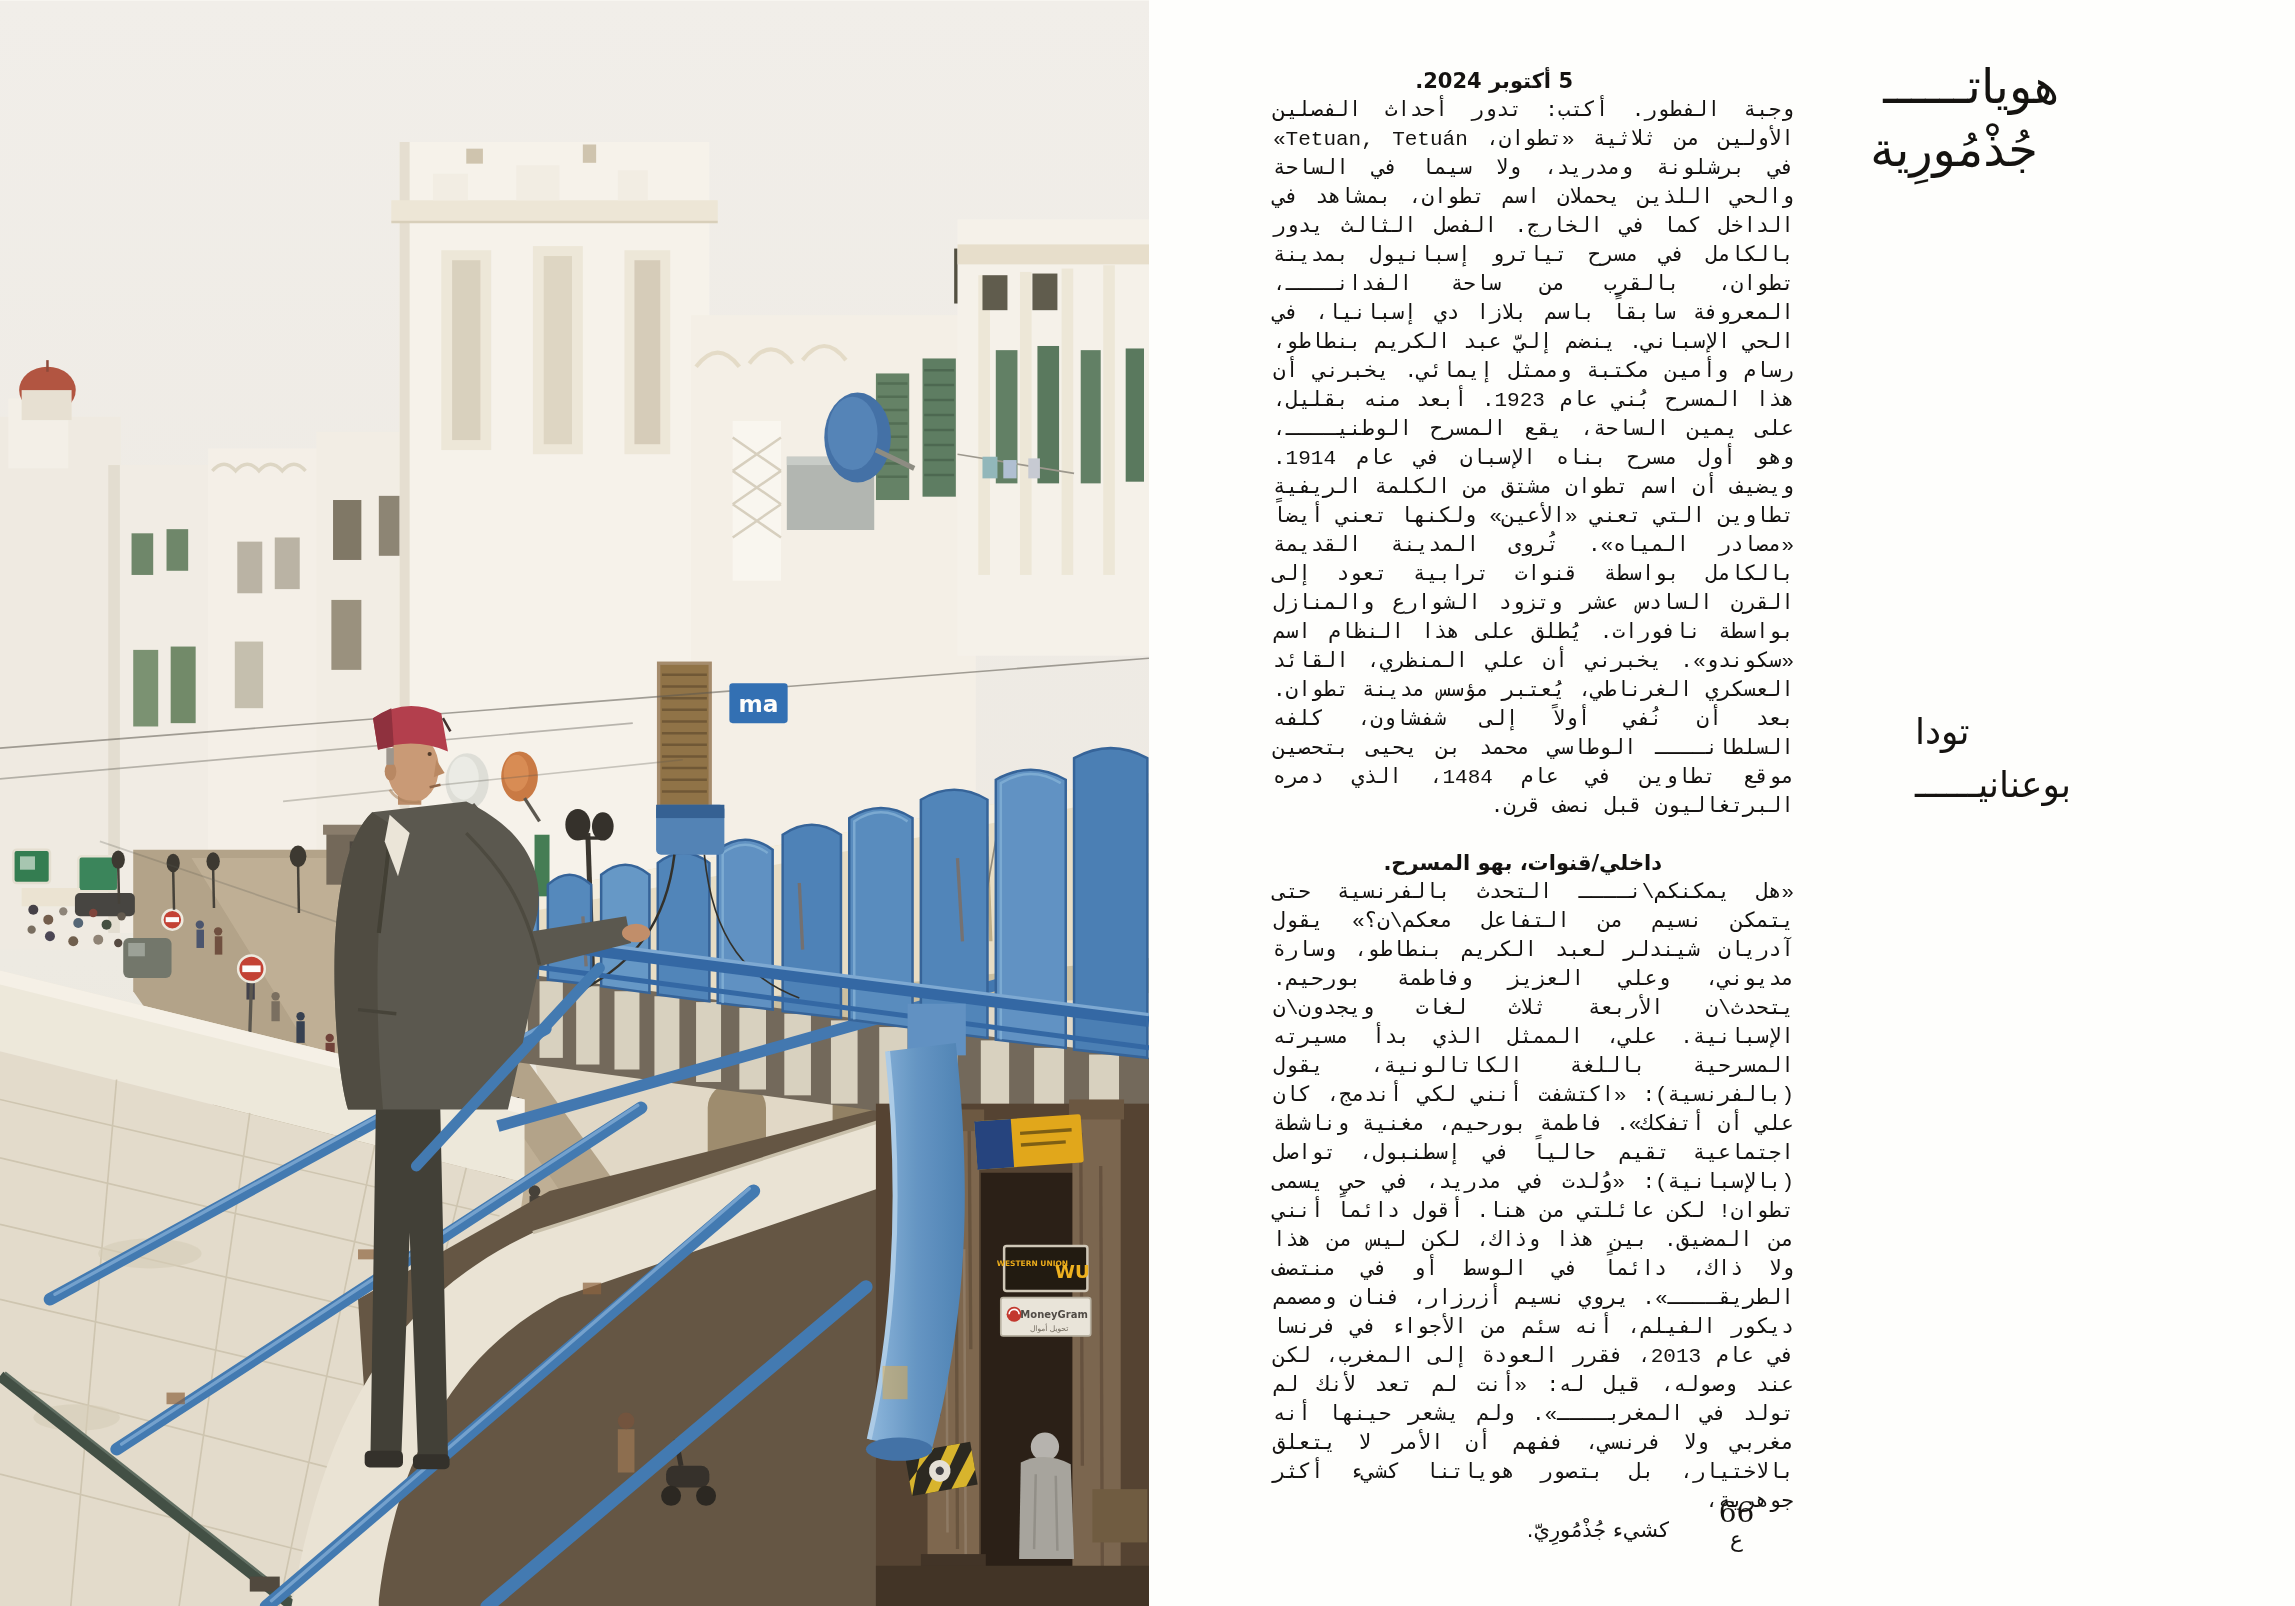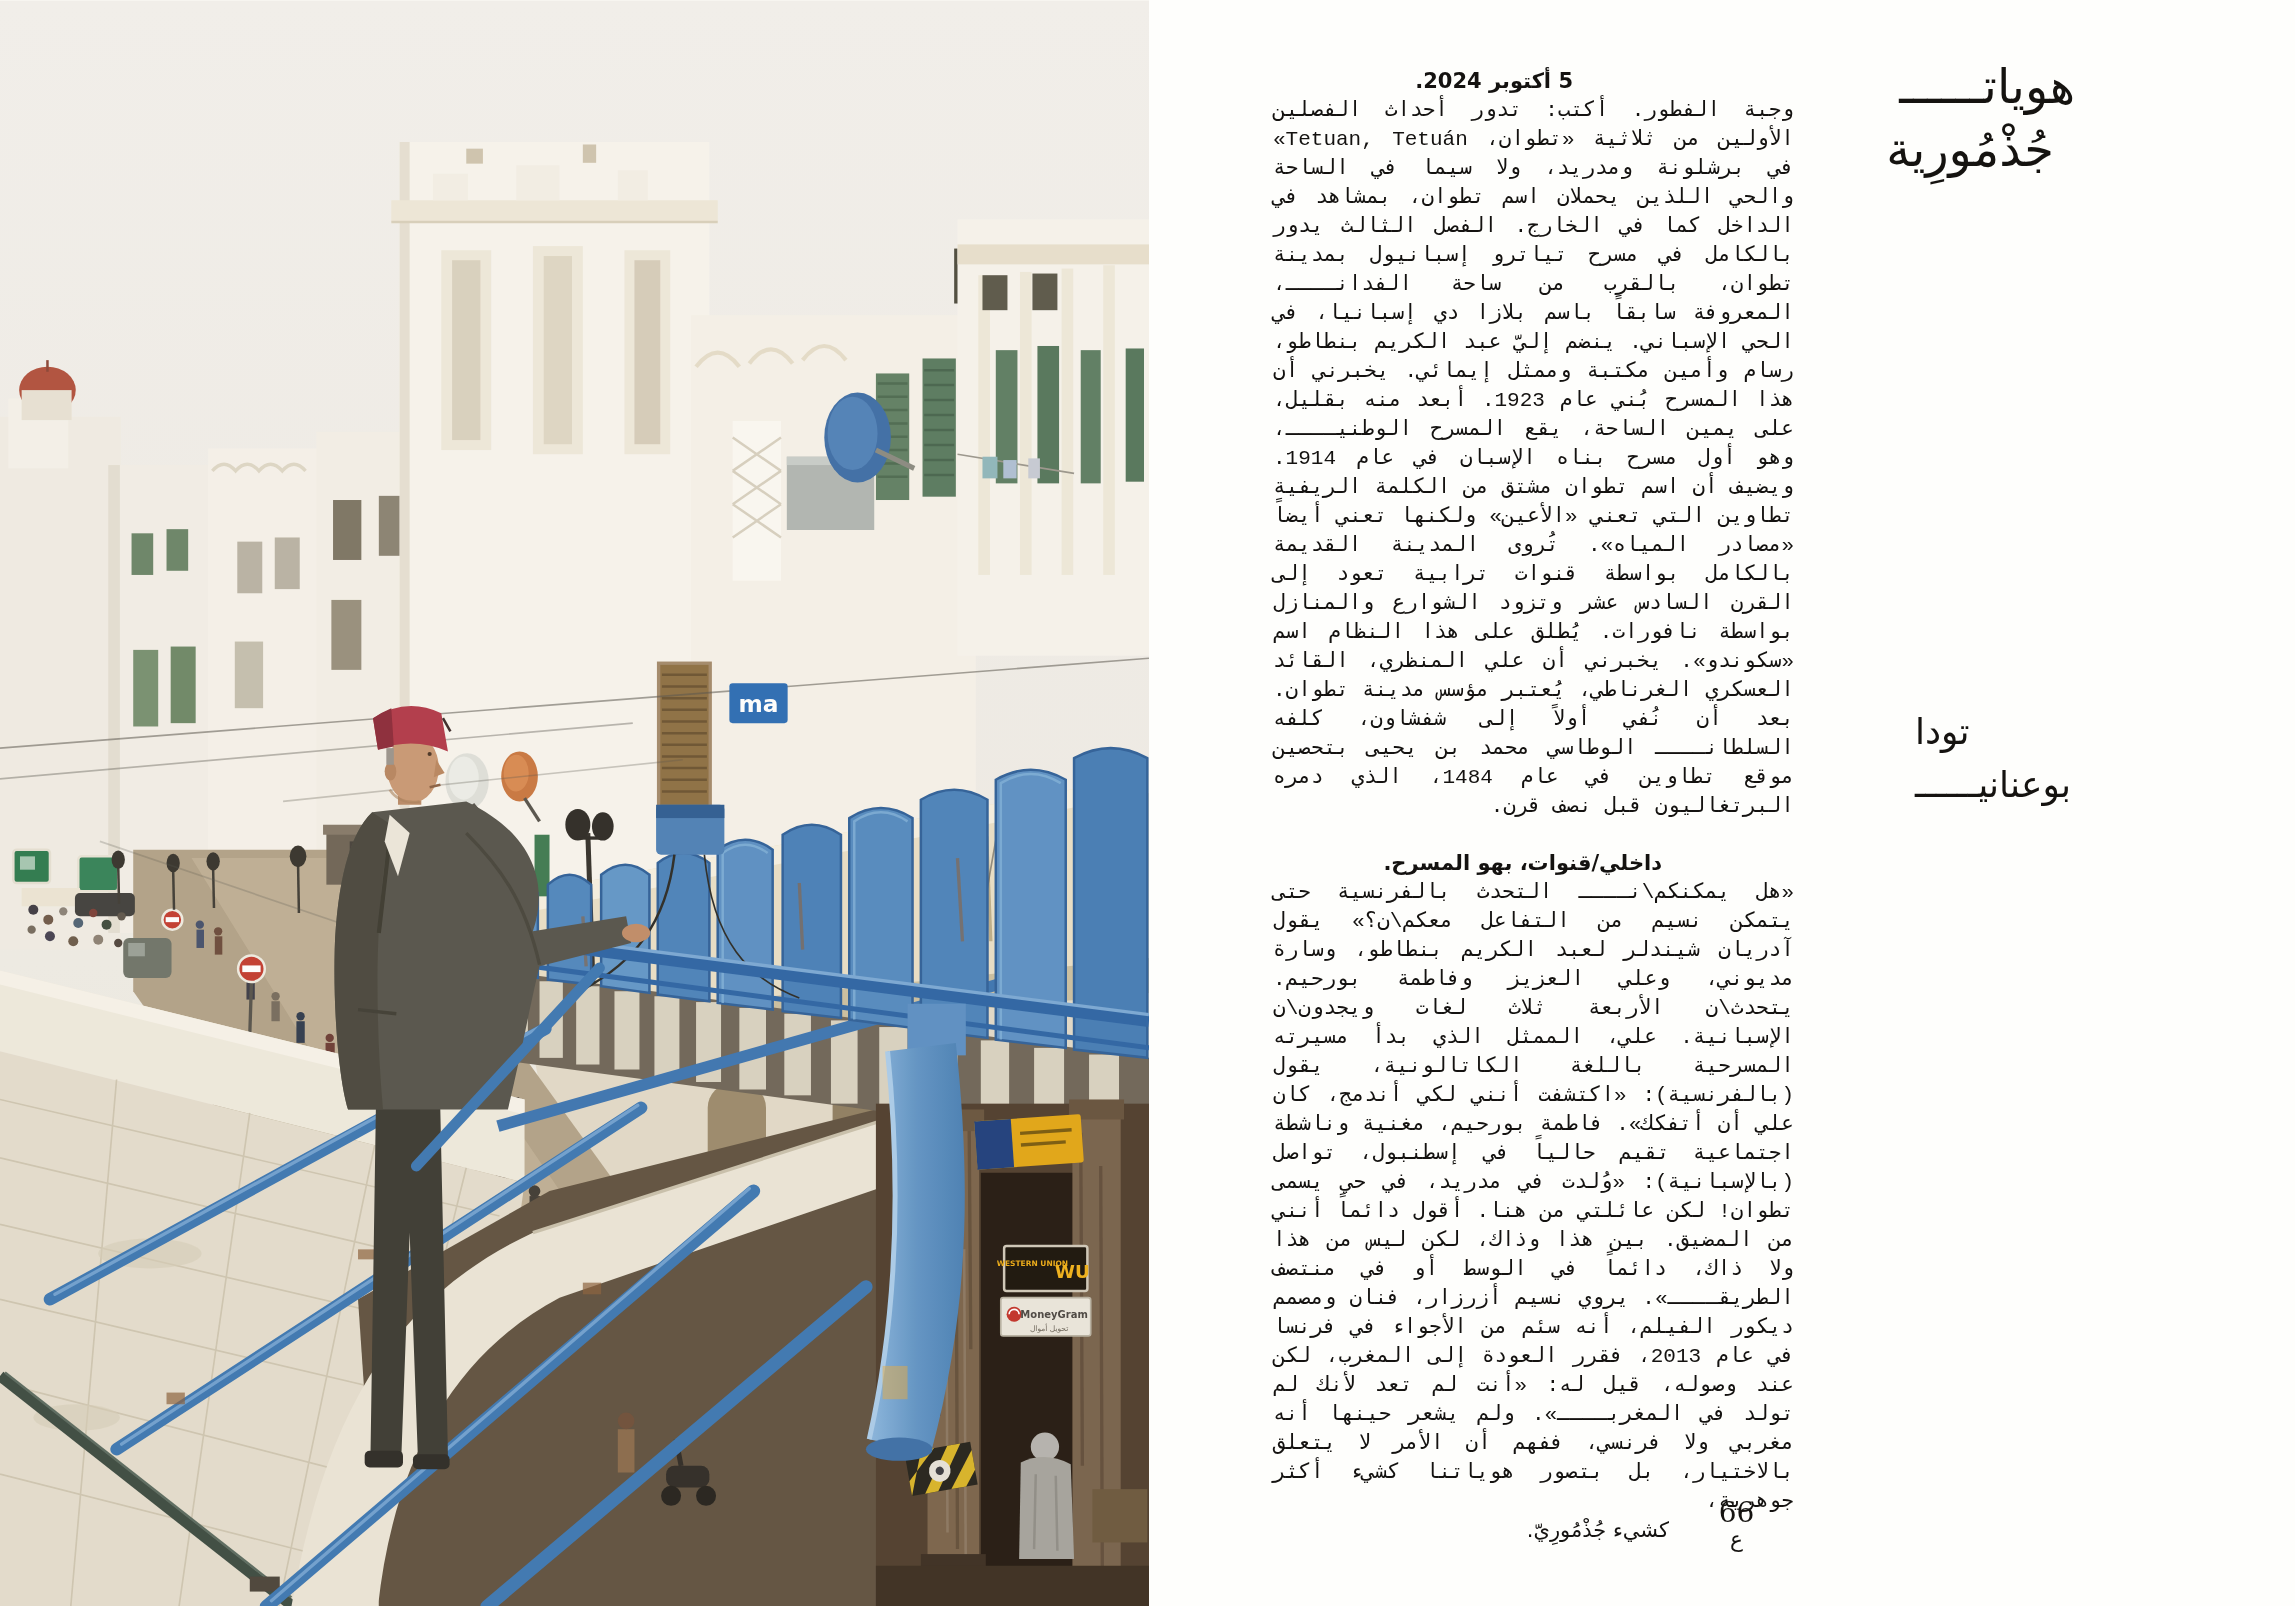--- a/index.html
+++ b/index.html
@@ -9,21 +9,21 @@
     font-family:"DejaVu Sans",sans-serif;
     overflow:hidden;
   }
   .spread{position:relative;width:2295px;height:1607px;background:#fefefc;}
   .photo{position:absolute;left:0;top:0;width:1149px;height:1607px;overflow:hidden;}
   .photo svg{display:block;width:1149px;height:1607px;}
   .page-right{position:absolute;left:1149px;top:0;width:1146px;height:1607px;background:#fefefc;}
 
   
   .title-block{
-    position:absolute;top:55px;right:220px;
+    position:absolute;top:55px;right:236px;
     direction:rtl;text-align:right;color:#151310;
     font-size:48px;line-height:63px;font-weight:400;
     font-family:"DejaVu Sans",sans-serif;
   }
   .title-block .t2{margin-right:21px;}
   .author-block{
     position:absolute;top:705px;right:224px;
     direction:rtl;text-align:left;color:#151310;
     font-size:36px;line-height:53px;font-weight:400;
   }

